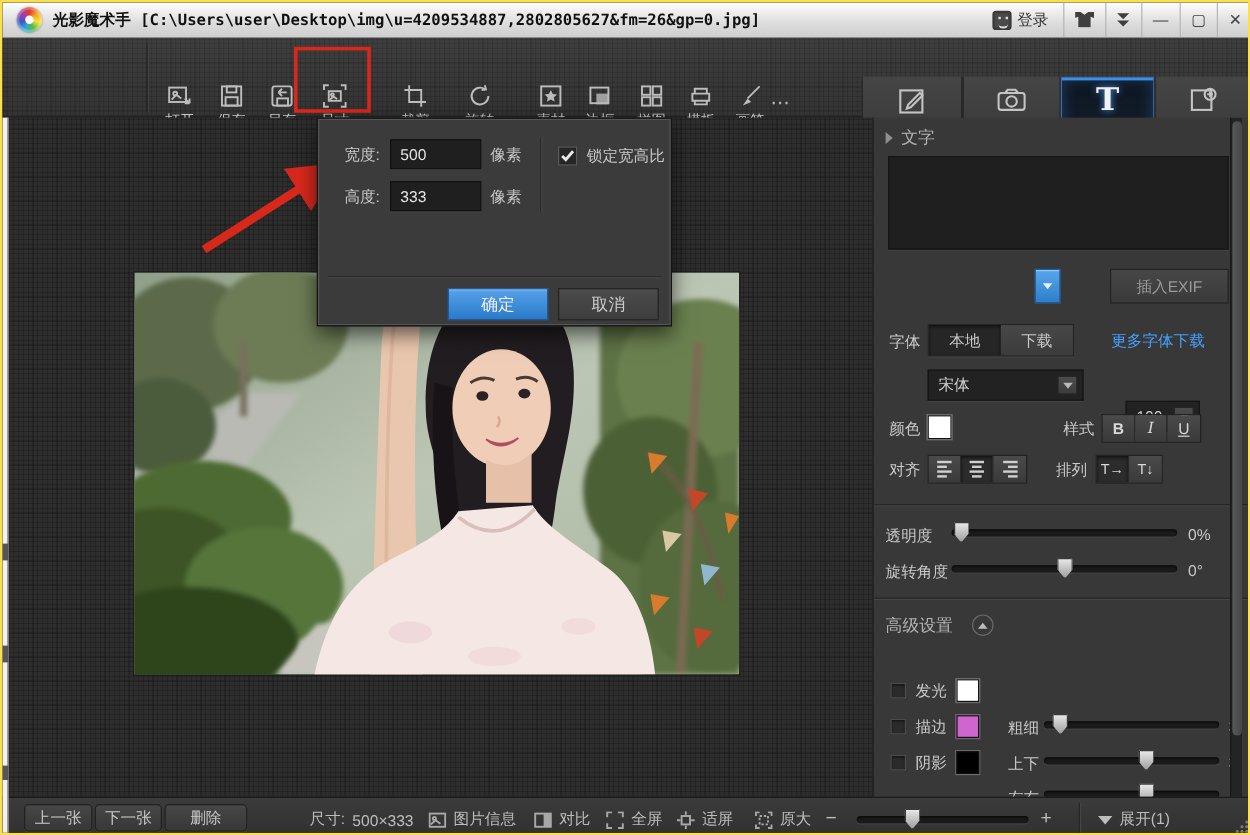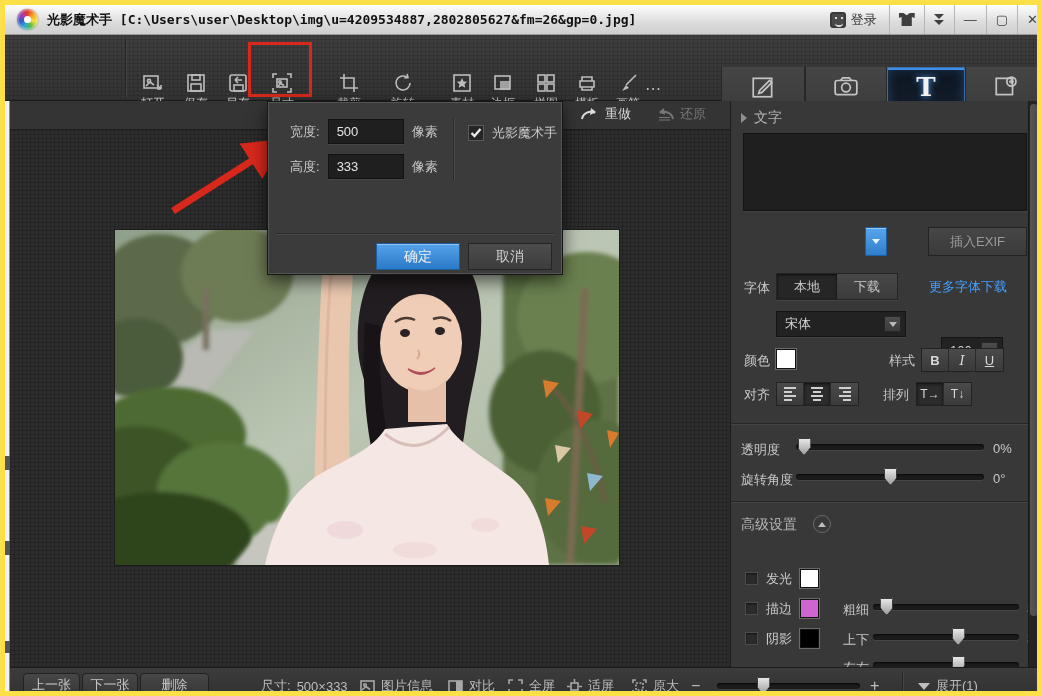--- a/index.html
+++ b/index.html
@@ -1,17 +1,17 @@
 <!DOCTYPE html>
 <html><head>
 <meta charset="utf-8">
 <style>
   html,body{margin:0;padding:0;background:#555;}
   *{box-sizing:border-box;font-family:"Liberation Sans","DejaVu Sans",sans-serif;}
-  #app{position:relative;width:1042px;height:696px;overflow:hidden;background:#2b2b2b;border:5px solid #fde047;}
+  #app{position:relative;width:1042px;height:696px;overflow:hidden;background:#2b2b2b;border:2px solid #fde047;}
 
   
   .titlebar{position:absolute;left:0;top:0;width:1042px;height:30px;
     background:linear-gradient(#fefefe,#dcdcdc 60%,#cfcfcf);border-bottom:1px solid #9a9a9a;}
   .logo{position:absolute;left:12px;top:4px;width:21px;height:21px;border-radius:50%;
     background:conic-gradient(#e23b2e,#f5a523,#f3e13a,#58b847,#2fa8d8,#3b57c4,#a43bb0,#e23b2e);
     box-shadow:inset 0 0 0 2px rgba(255,255,255,.25),0 0 2px rgba(0,0,0,.4);}
   .logo::after{content:"";position:absolute;left:7px;top:7px;width:7px;height:7px;border-radius:50%;background:#fff;}
   .apptitle{position:absolute;left:42px;top:6px;font:bold 13px "DejaVu Sans Mono",monospace;color:#111;letter-spacing:0;white-space:nowrap;}
   .tb-right{position:absolute;right:0;top:0;height:29px;display:flex;align-items:stretch;}
@@ -305,38 +305,20 @@
         </svg>
       <span>水印</span>
     </div>
 
     <div class="redbox"></div>
   </div>
 
   <div class="content">
 
     <div class="canvas-area">
-      <div class="undo-strip">
-        <i class="undo-caret"></i>
-        <div class="undo-item" style="left:570px">
-          <svg viewBox="0 0 20 18">
-              <path d="M2 14c1-6 8-9 13-6"></path>
-              <path d="M11 3l5 4-6 3z" fill="#ddd" stroke="none"></path>
-            </svg>
-          <span>重做</span>
-        </div>
-        <div class="undo-item disabled" style="left:645px">
-          <svg viewBox="0 0 20 18">
-              <path d="M18 14c-1-6-8-9-13-6"></path>
-              <path d="M9 3L4 7l6 3z" fill="#777" stroke="none"></path>
-              <path d="M4 15h11M4 12.5h11" stroke-width="1.2"></path>
-            </svg>
-          <span>还原</span>
-        </div>
-      </div>
 
       <div class="photo">
         <svg viewBox="0 0 504 335" preserveAspectRatio="none">
           <defs>
             <linearGradient id="pbg" x1="0" y1="0" x2="1" y2="1">
               <stop offset="0" stop-color="#8fa08a"></stop>
                 <stop offset=".5" stop-color="#bcc6b4"></stop>
                 <stop offset="1" stop-color="#a9b5a0"></stop>
             </linearGradient>
             <filter id="soft">
@@ -413,21 +395,21 @@
           <input class="dinput" value="500" style="">
           <span class="dlabel">像素</span>
         </div>
         <div class="dvsep"></div>
         <div class="drow" style="top:22px;left:200px;gap:8px">
           <span class="dcheck">
             <svg viewBox="0 0 12 12">
                 <path d="M1.5 6l3 3 6-7"></path>
               </svg>
           </span>
-          <span class="dlabel">光影魔术手</span>
+          <span class="dlabel">锁定宽高比</span>
         </div>
         <div class="drow" style="top:52px;left:22px;gap:8px">
           <span class="dlabel">高度:</span>
           <input class="dinput" value="333" style="">
           <span class="dlabel">像素</span>
         </div>
         <div class="dhline"></div>
         <div class="dbtn ok" style="left:108px">确定</div>
         <div class="dbtn cancel" style="left:200px">取消</div>
       </div>

